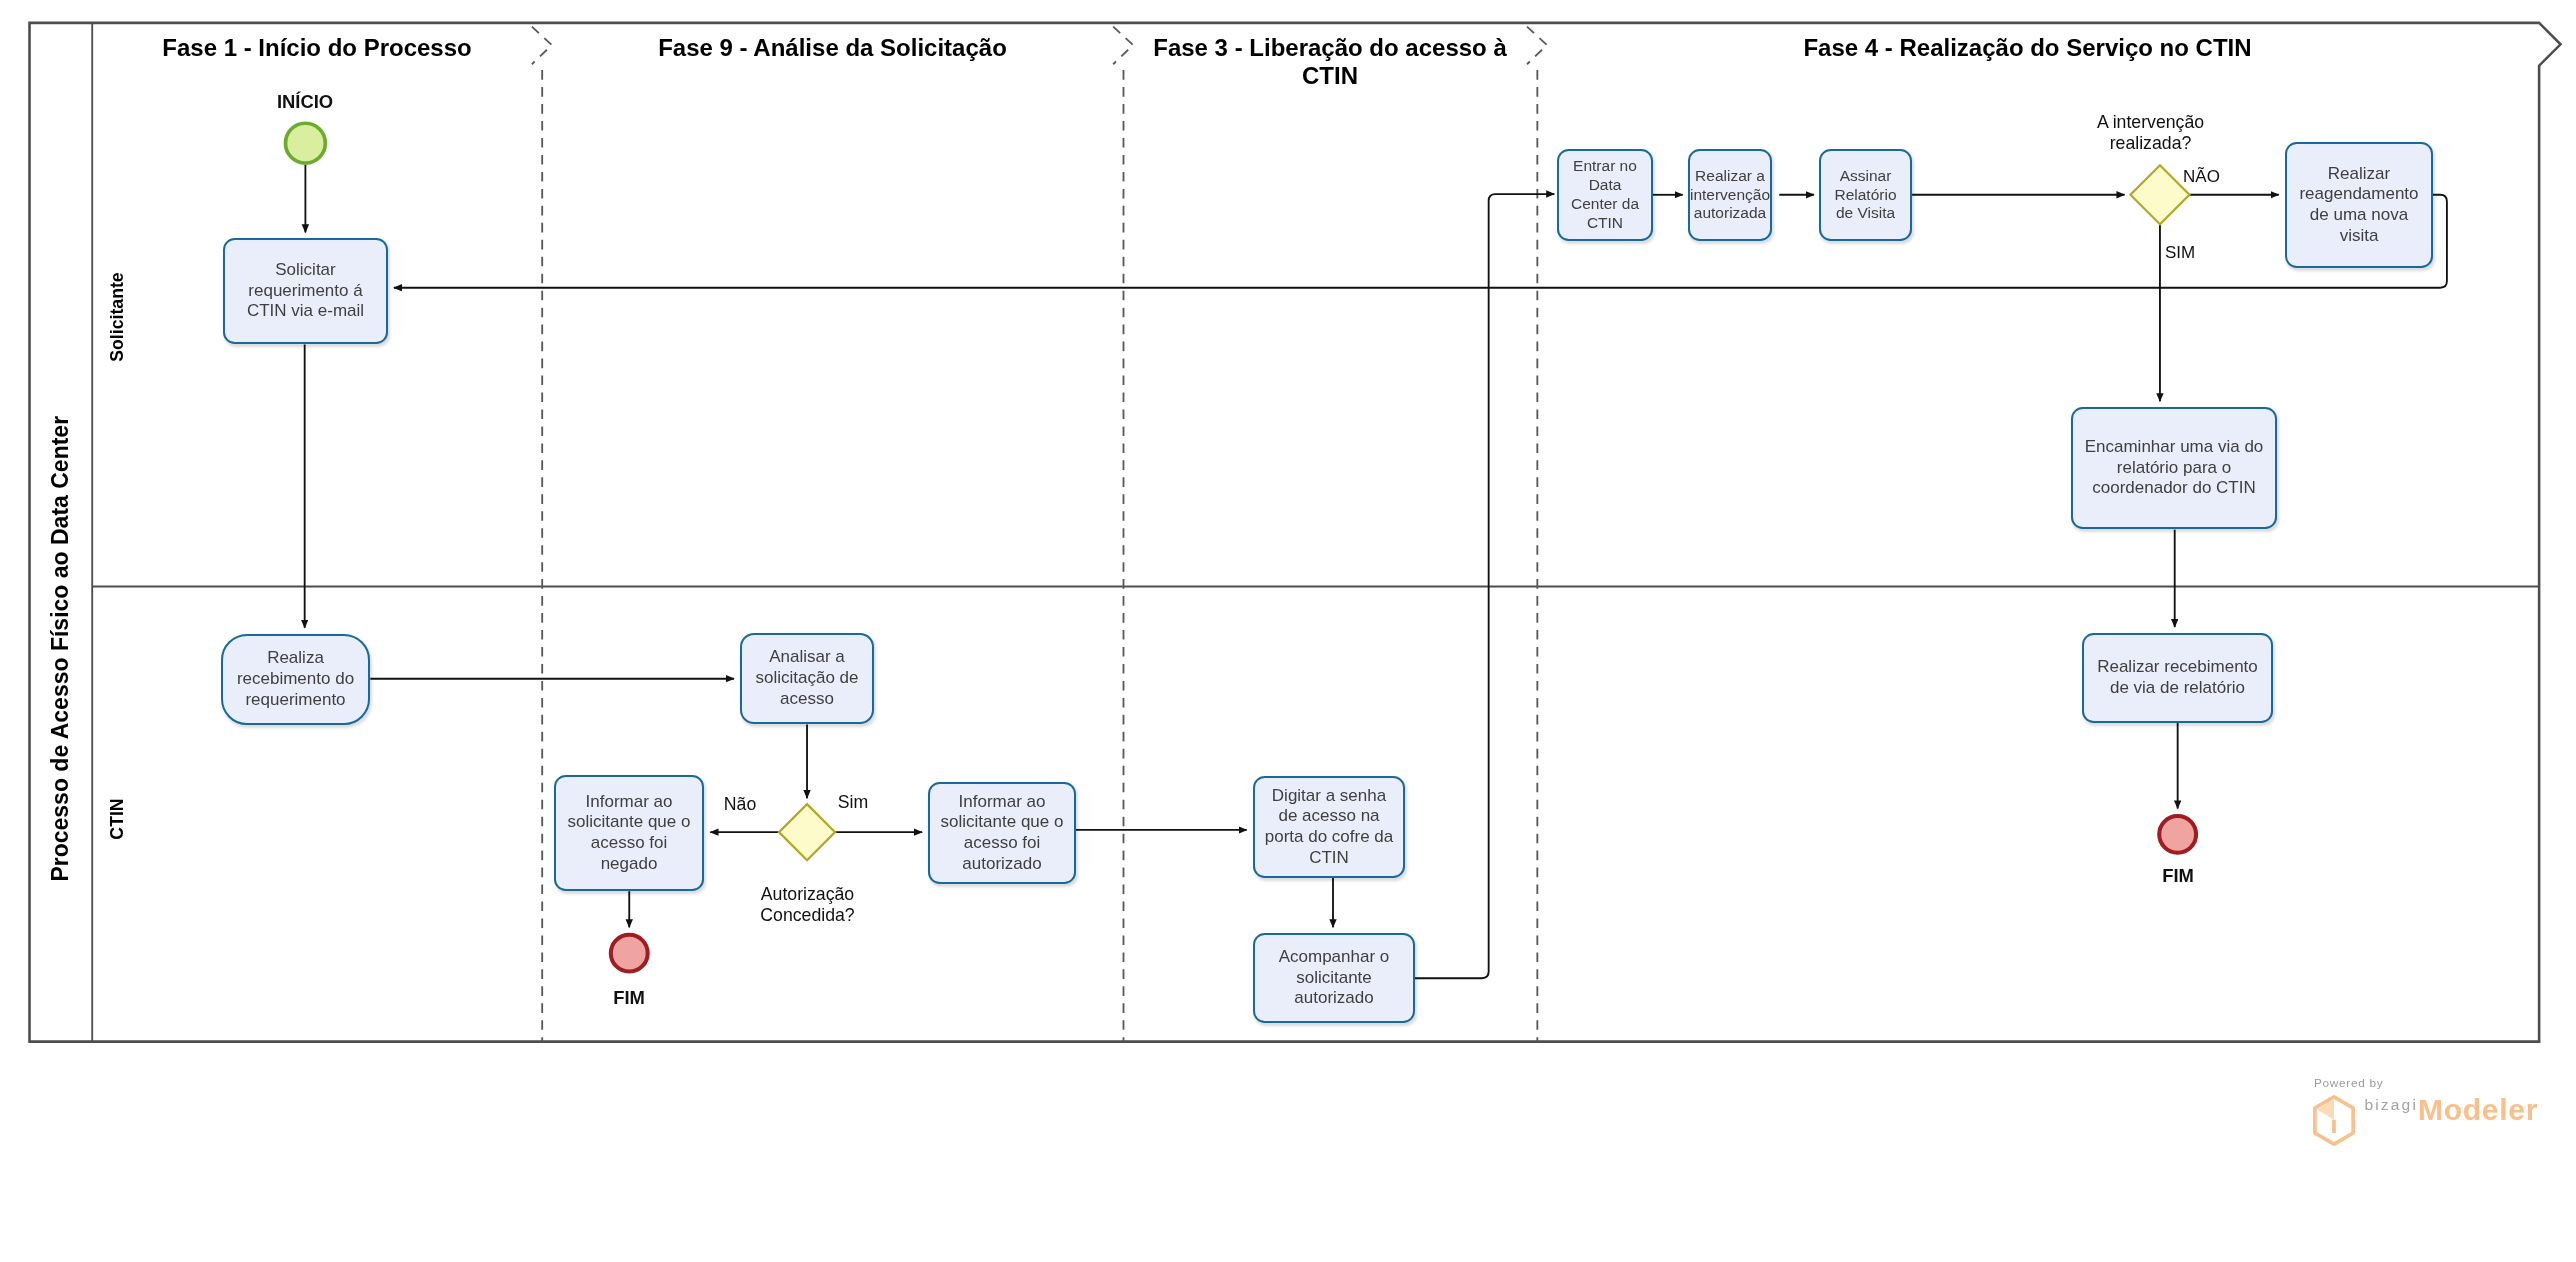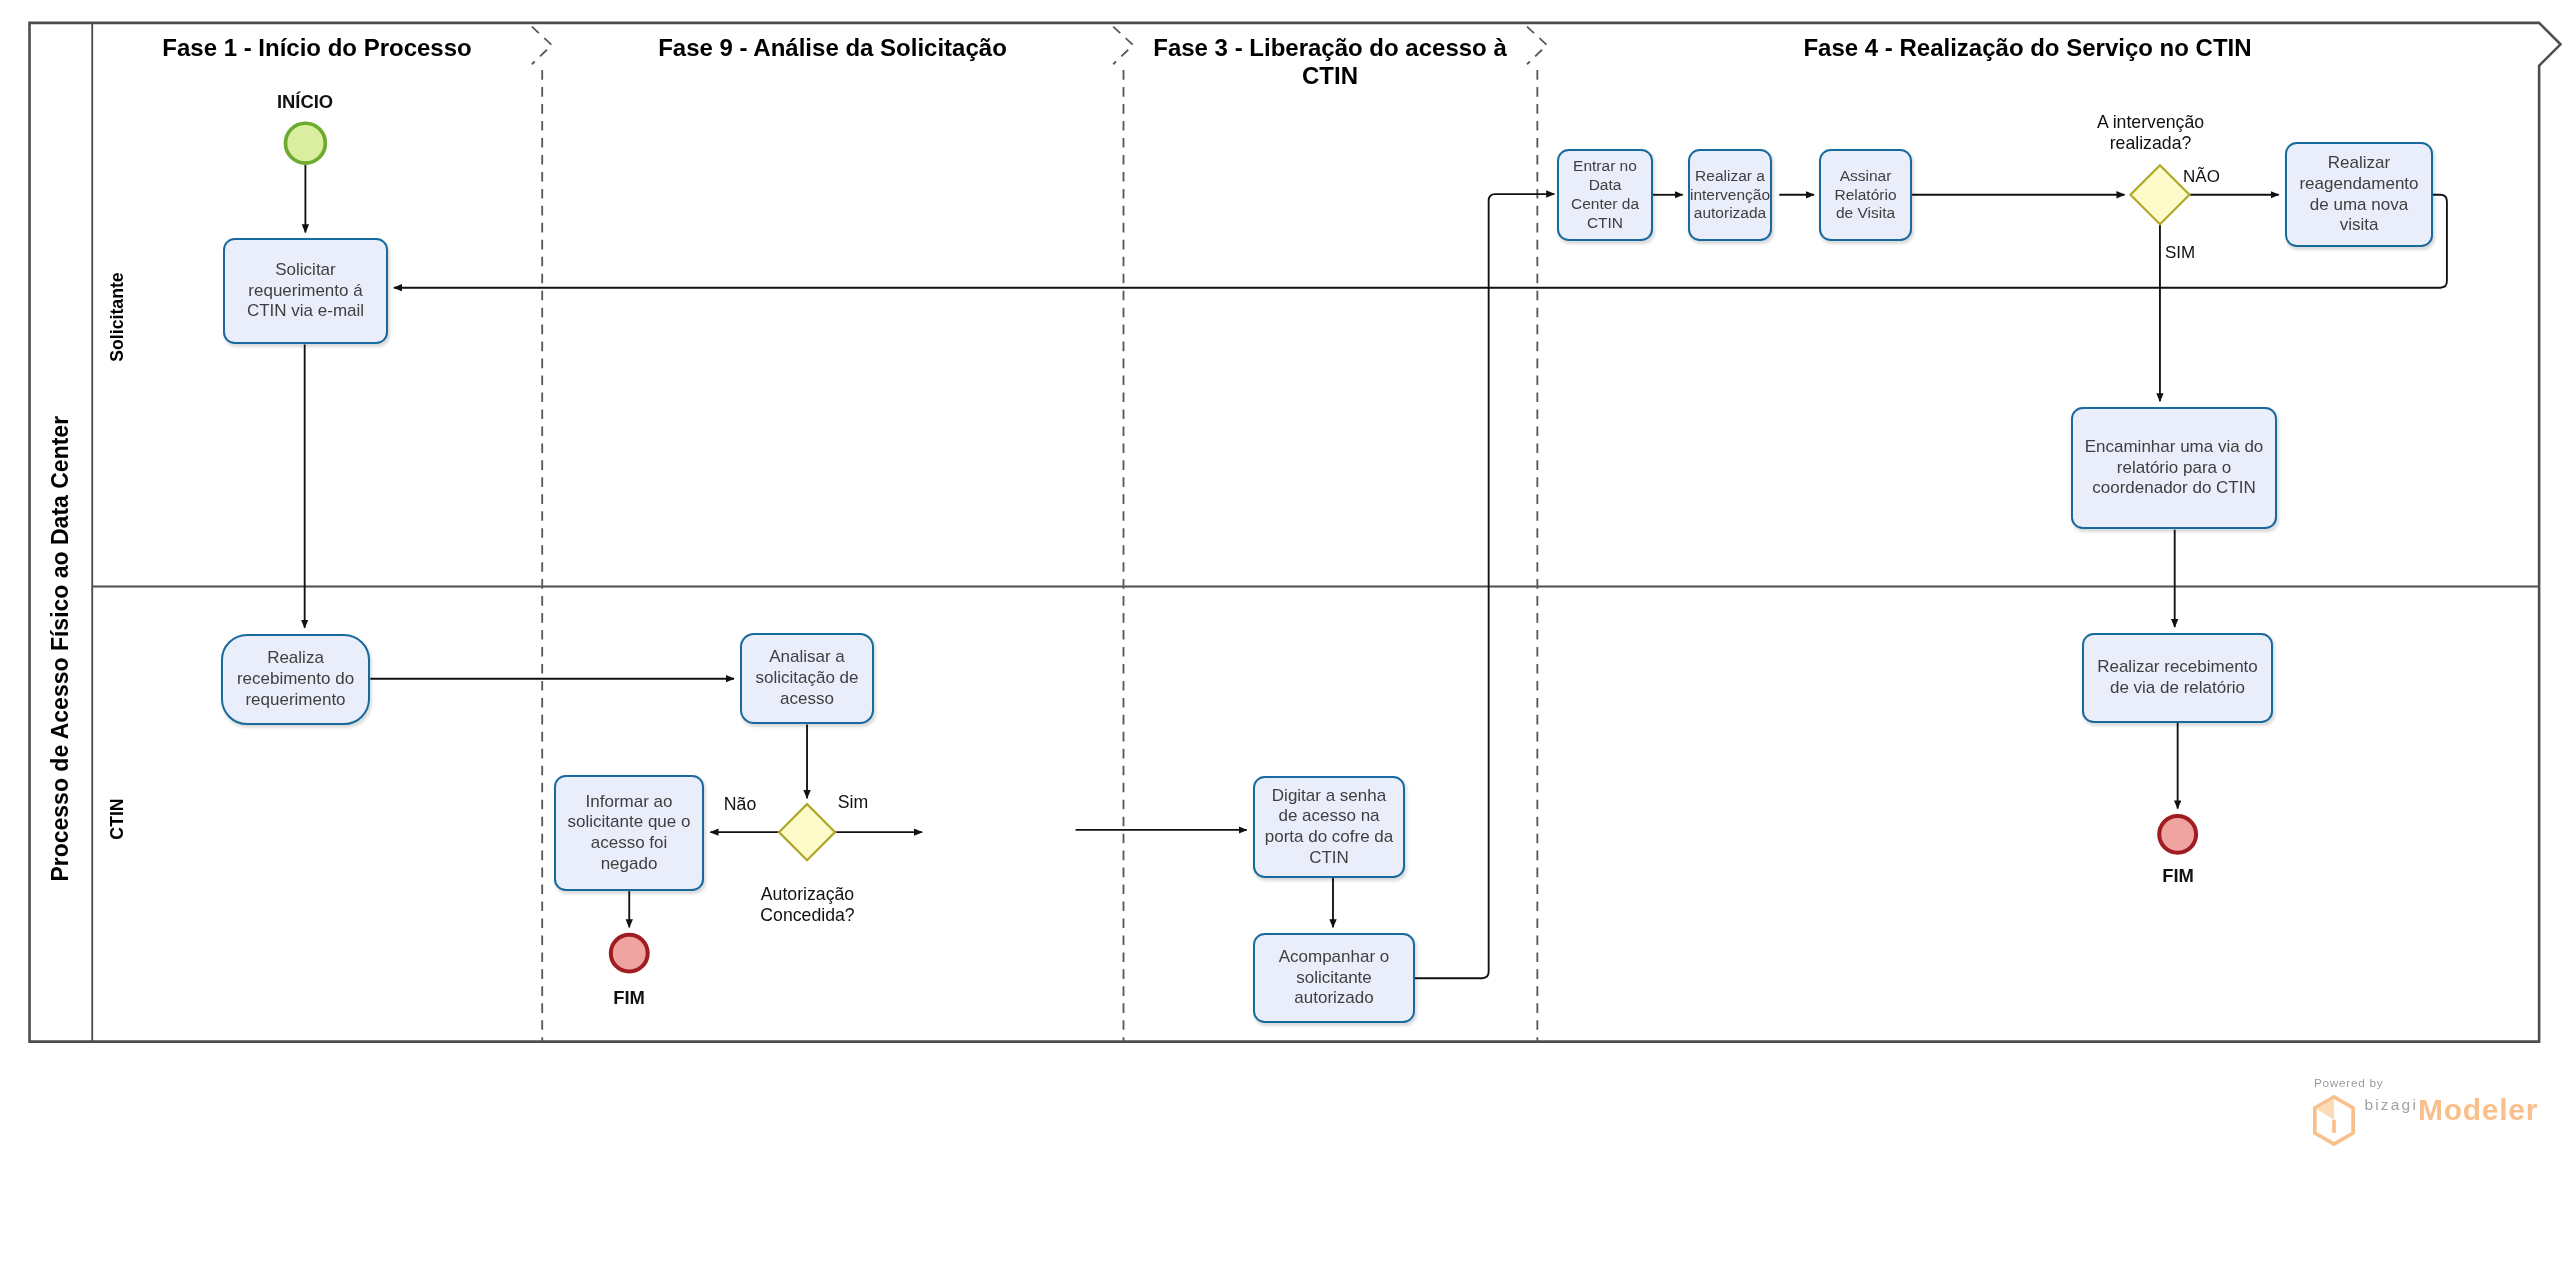--- a/index.html
+++ b/index.html
@@ -117,26 +117,27 @@
   <div class="phase-label" style="left:1537px;top:34px;width:981px;">Fase 4 - Realização do Serviço no CTIN</div>
 
   <div class="lbl bold" style="left:246px;top:91px;width:118px;">INÍCIO</div>
   <div class="lbl bold" style="left:570px;top:987px;width:118px;">FIM</div>
   <div class="lbl bold" style="left:2119px;top:865px;width:118px;">FIM</div>
 
   <div class="task node" style="left:223px;top:238px;width:165px;height:106px;">Solicitar requerimento á CTIN via e-mail</div>
   <div class="task node" style="left:221px;top:634px;width:149px;height:91px;border-radius:26px;">Realiza recebimento do requerimento</div>
   <div class="task node" style="left:740px;top:633px;width:134px;height:91px;border-radius:14px;">Analisar a solicitação de acesso</div>
   <div class="task node" style="left:554px;top:775px;width:150px;height:116px;">Informar ao solicitante que o acesso foi negado</div>
+  <div class="task node" style="left:928px;top:782px;width:148px;height:102px;">Informar ao solicitante que o acesso foi autorizado</div>
   <div class="task node" style="left:1253px;top:776px;width:152px;height:102px;">Digitar a senha de acesso na porta do cofre da CTIN</div>
   <div class="task node" style="left:1253px;top:933px;width:162px;height:90px;">Acompanhar o solicitante autorizado</div>
   <div class="task node sm" style="left:1557px;top:149px;width:96px;height:92px;">Entrar no Data Center da CTIN</div>
   <div class="task node sm" style="left:1688px;top:149px;width:84px;height:92px;">Realizar a intervenção autorizada</div>
   <div class="task node sm" style="left:1819px;top:149px;width:93px;height:92px;">Assinar Relatório de Visita</div>
-  <div class="task node" style="left:2285px;top:142px;width:148px;height:105px;">Realizar reagendamento de uma nova visita</div>
+  <div class="task node" style="left:2285px;top:142px;width:148px;height:126px;">Realizar reagendamento de uma nova visita</div>
   <div class="task node" style="left:2071px;top:407px;width:206px;height:122px;">Encaminhar uma via do relatório para o coordenador do CTIN</div>
   <div class="task node" style="left:2082px;top:633px;width:191px;height:90px;">Realizar recebimento de via de relatório</div>
 
   <div class="lbl" style="left:704px;top:884px;width:207px;">Autorização
 Concedida?</div>
   <div class="lbl" style="left:703px;top:794px;width:74px;">Não</div>
   <div class="lbl" style="left:816px;top:792px;width:74px;">Sim</div>
   <div class="lbl" style="left:2047px;top:112px;width:207px;">A intervenção
 realizada?</div>
   <div class="lbl" style="left:2161px;top:167px;width:81px;font-size:17px;">NÃO</div>

